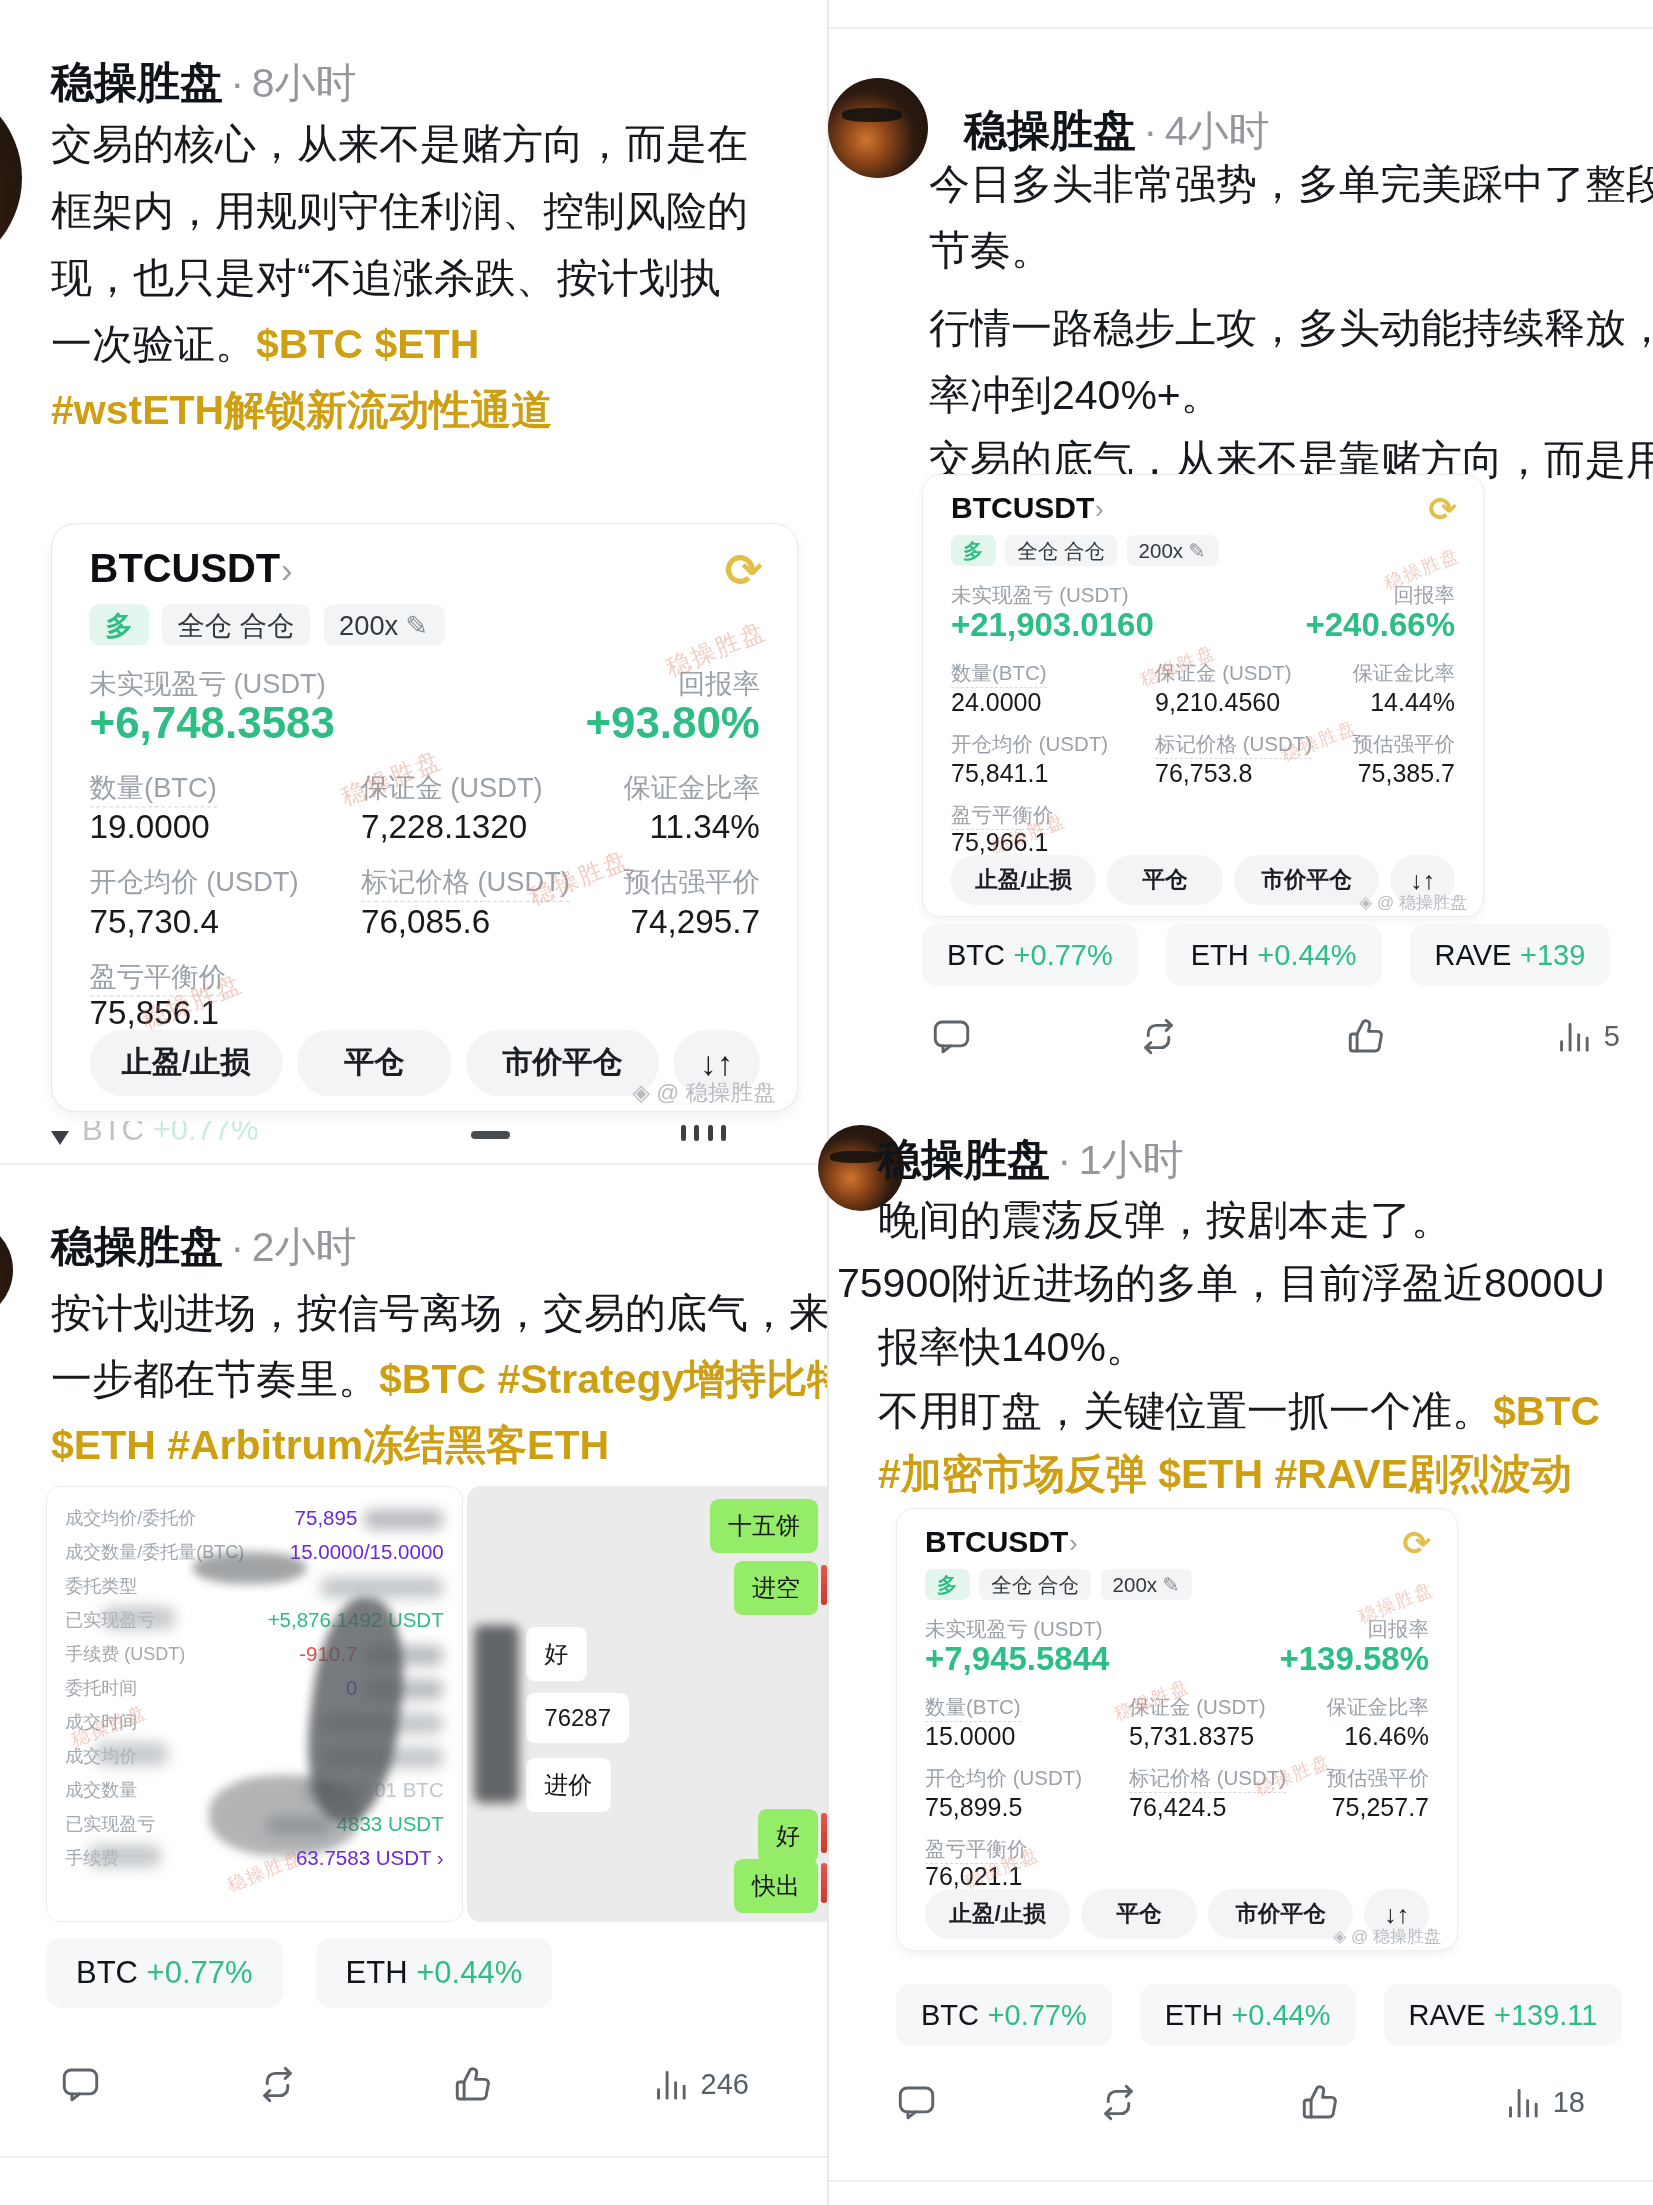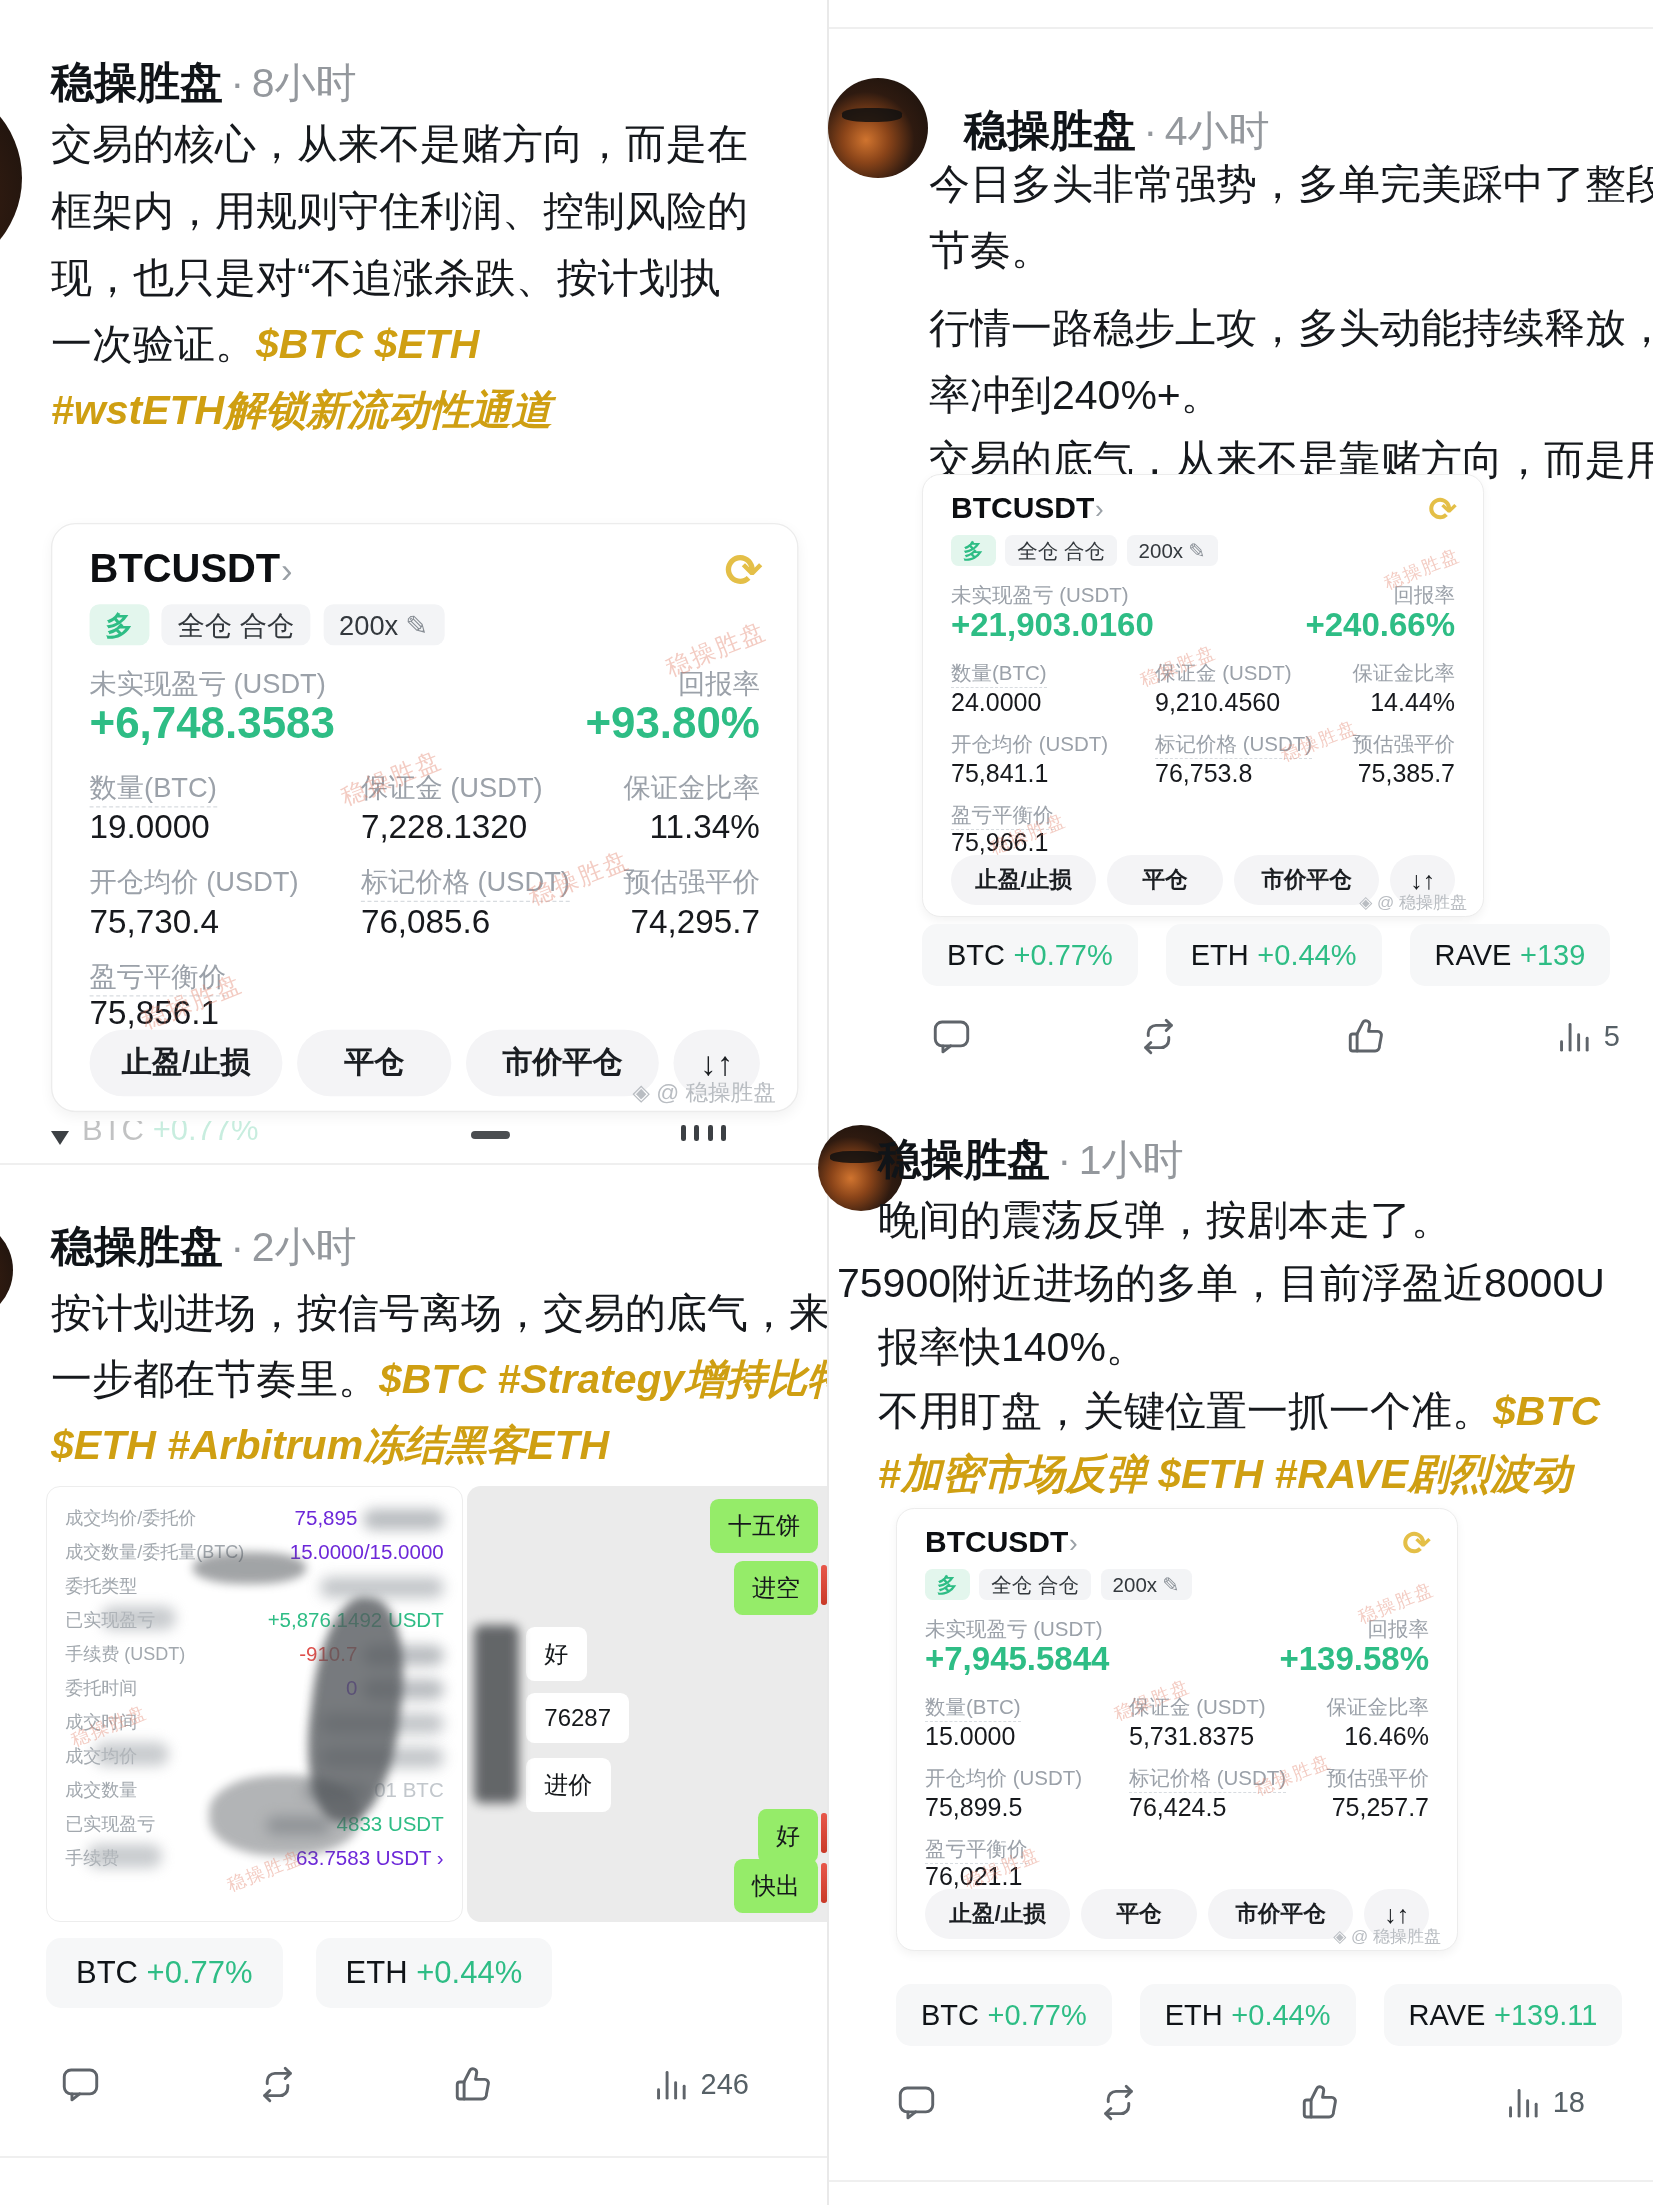--- a/index.html
+++ b/index.html
@@ -12,21 +12,21 @@
   
   .avatar{position:absolute;border-radius:50%;overflow:hidden;
     background:radial-gradient(circle at 38% 62%, #d0742f 0%, #8a4419 26%, #2e1a10 55%, #15100c 100%);}
   .avatar::after{content:"";position:absolute;left:14%;top:30%;width:60%;height:14%;
     background:#101010;border-radius:40%;opacity:.85;}
   
   .phead{position:absolute;white-space:nowrap;font-size:43px;font-weight:700;color:#101418;}
   .phead .sep,.phead .time{font-weight:400;color:#94989d;margin-left:7.5px;font-size:41px;}
   
   .pline{position:absolute;white-space:nowrap;overflow:hidden;font-size:41px;color:#16191d;height:58px;line-height:58px;}
-  .pline .tag{color:#cf9f12;font-weight:700;font-style:italic;}
+  .pline .tag{color:#cf9f12;font-weight:700;}
   
   .cardwrap{position:absolute;transform-origin:top left;}
   .card{position:relative;width:560px;height:441px;background:#fff;border:1.1px solid #ececec;
         border-radius:18.3px;box-shadow:0 3.2px 9.7px rgba(0,0,0,.05);overflow:hidden;}
   .c-title{position:absolute;left:28px;top:16px;font-size:30px;font-weight:800;color:#0d0f12;}
   .c-chev{position:absolute;left:172px;top:19.4px;font-size:26px;color:#9aa0a6;}
   .c-refresh{position:absolute;right:26px;top:14px;font-size:34px;color:#e4bf47;font-weight:700;}
   .c-badges{position:absolute;left:28px;top:60px;display:flex;gap:9.7px;align-items:center;}
   .badge{height:31px;line-height:31px;padding:0 12px;border-radius:7.5px;background:#f3f4f6;
          font-size:20.5px;color:#33383d;white-space:nowrap;}

